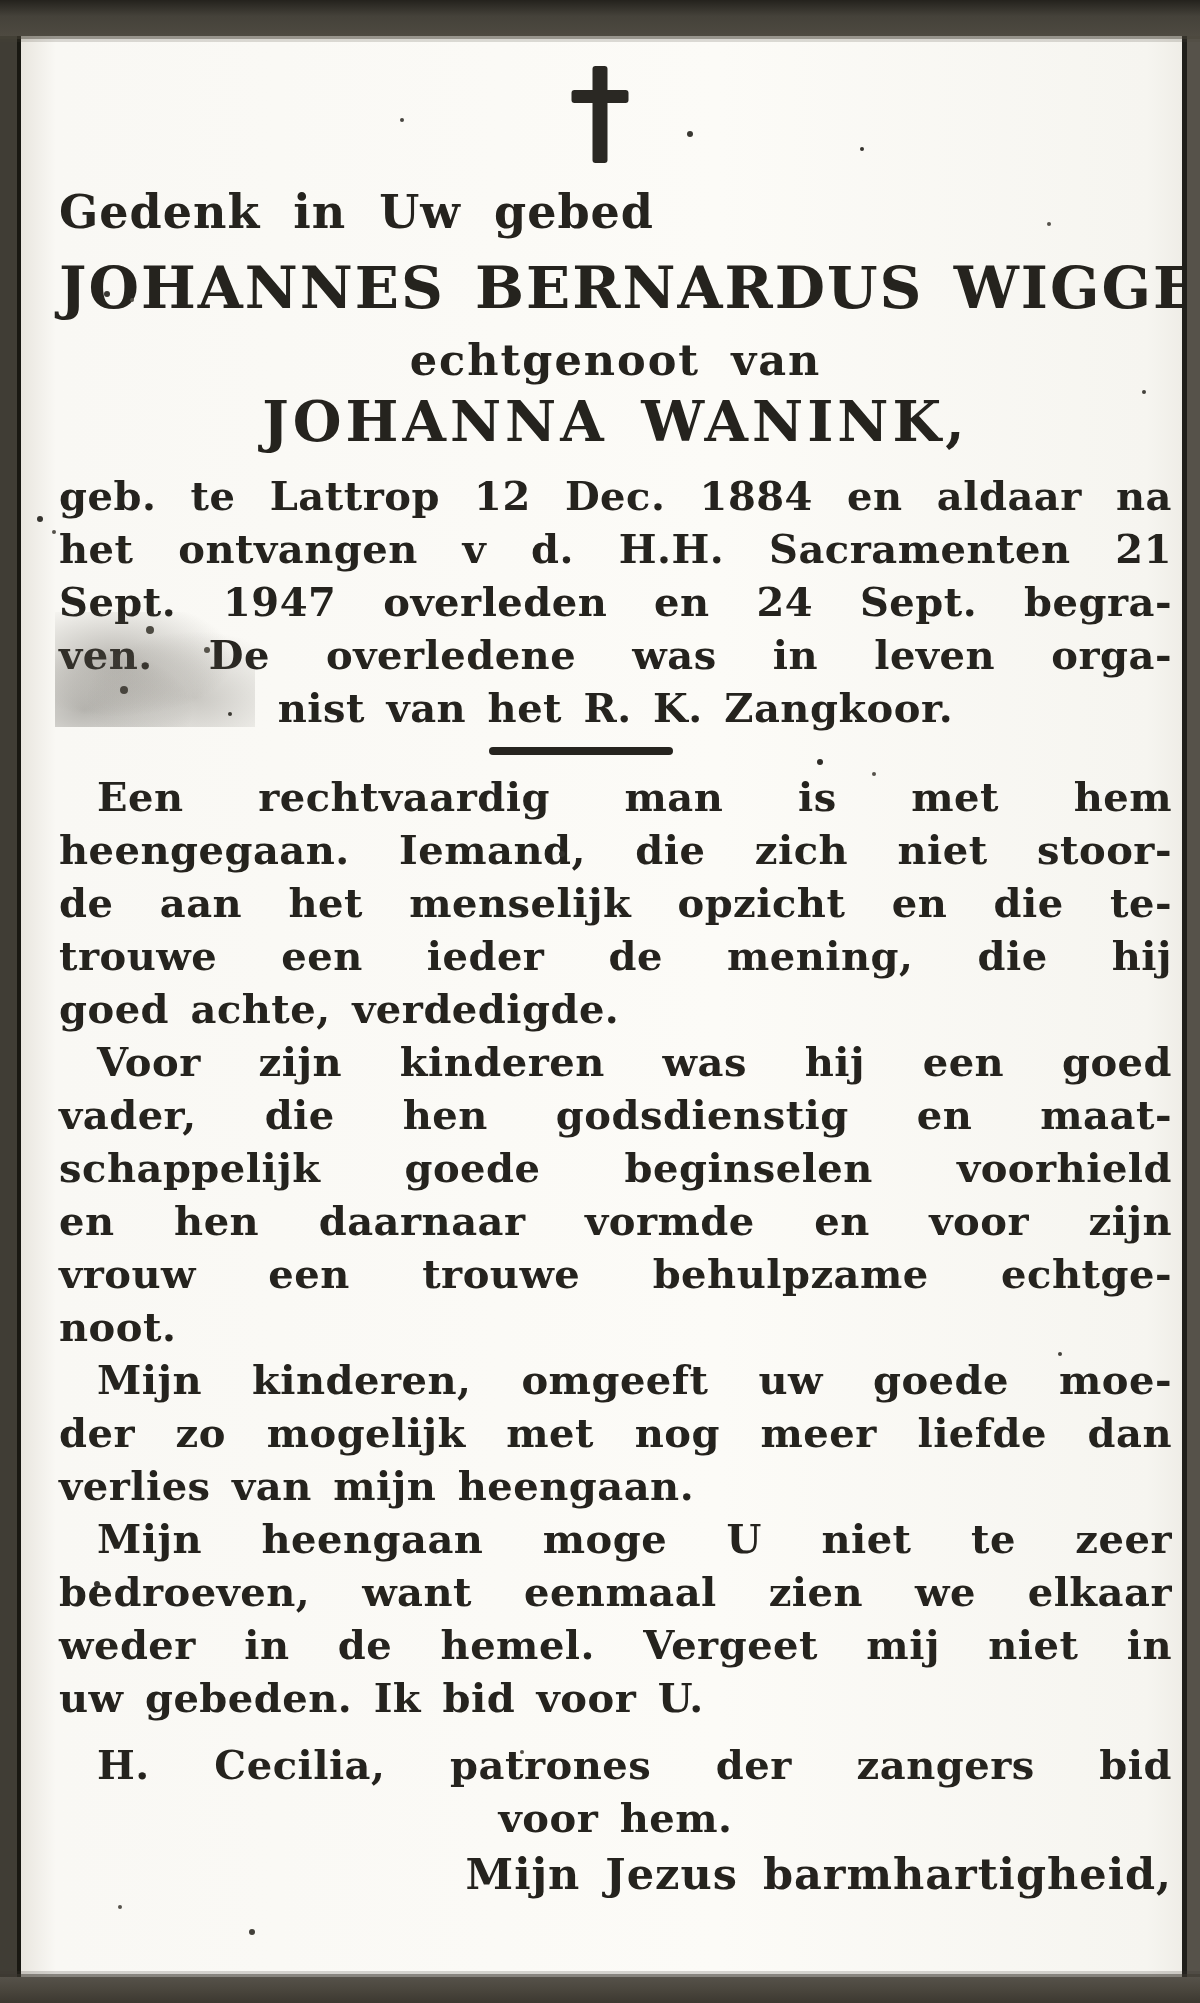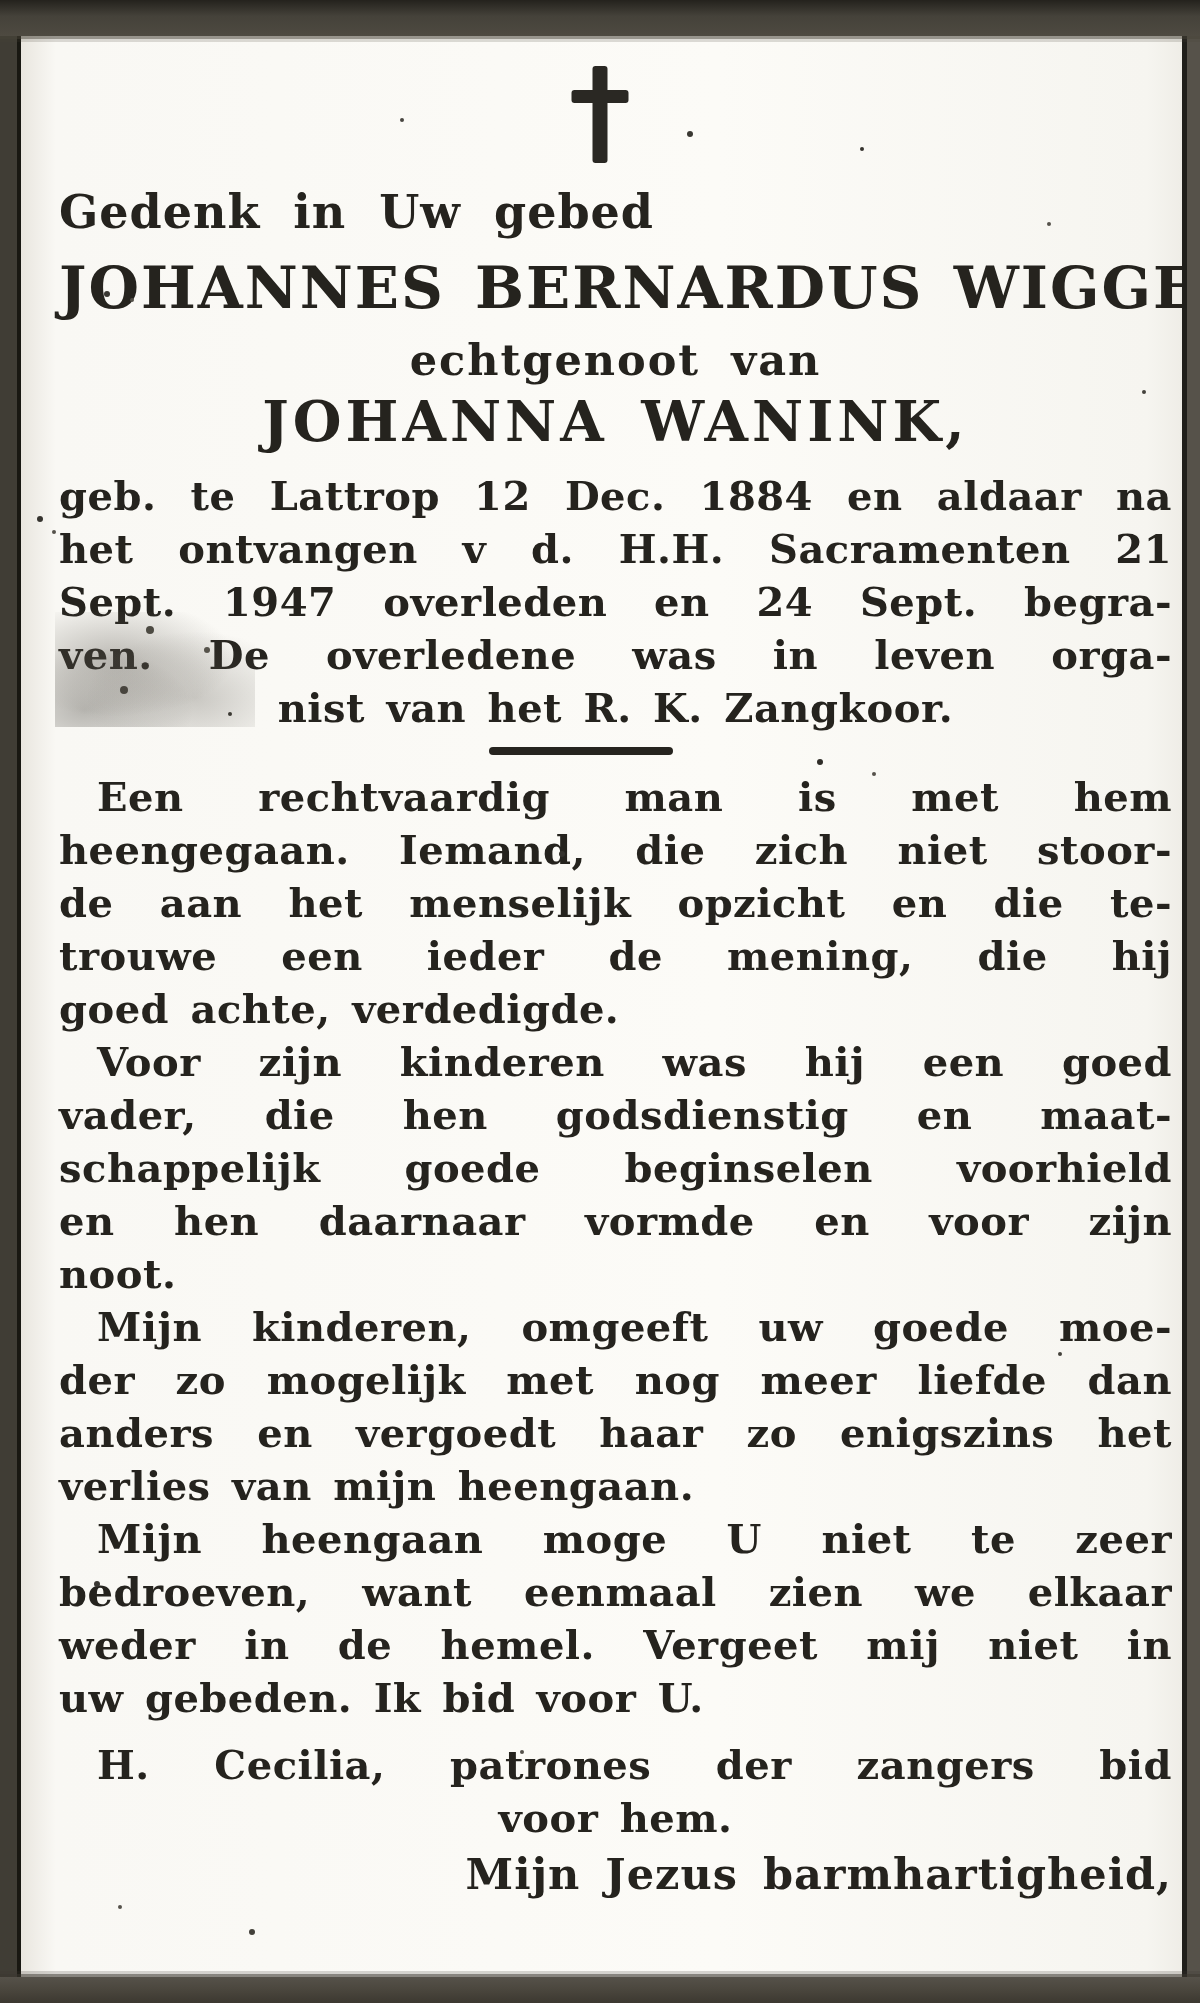--- a/index.html
+++ b/index.html
@@ -182,27 +182,27 @@
         <div class="ln">de aan het menselijk opzicht en die te-</div>
         <div class="ln">trouwe een ieder de mening, die hij</div>
         <div class="ln l">goed achte, verdedigde.</div>
       </div>
 
       <div class="para">
         <div class="ln ind">Voor zijn kinderen was hij een goed</div>
         <div class="ln">vader, die hen godsdienstig en maat-</div>
         <div class="ln">schappelijk goede beginselen voorhield</div>
         <div class="ln">en hen daarnaar vormde en voor zijn</div>
+        <div class="ln">vrouw een trouwe behulpzame echtge-</div>
         <div class="ln l">noot.</div>
       </div>
 
       <div class="para">
         <div class="ln ind">Mijn kinderen, omgeeft uw goede moe-</div>
         <div class="ln">der zo mogelijk met nog meer liefde dan</div>
-        <div class="ln">anders en vergoedt haar zo enigszins het</div>
         <div class="ln l">verlies van mijn heengaan.</div>
       </div>
 
       <div class="para">
         <div class="ln ind">Mijn heengaan moge U niet te zeer</div>
         <div class="ln">bedroeven, want eenmaal zien we elkaar</div>
         <div class="ln">weder in de hemel. Vergeet mij niet in</div>
         <div class="ln l">uw gebeden. Ik bid voor U.</div>
       </div>
 

